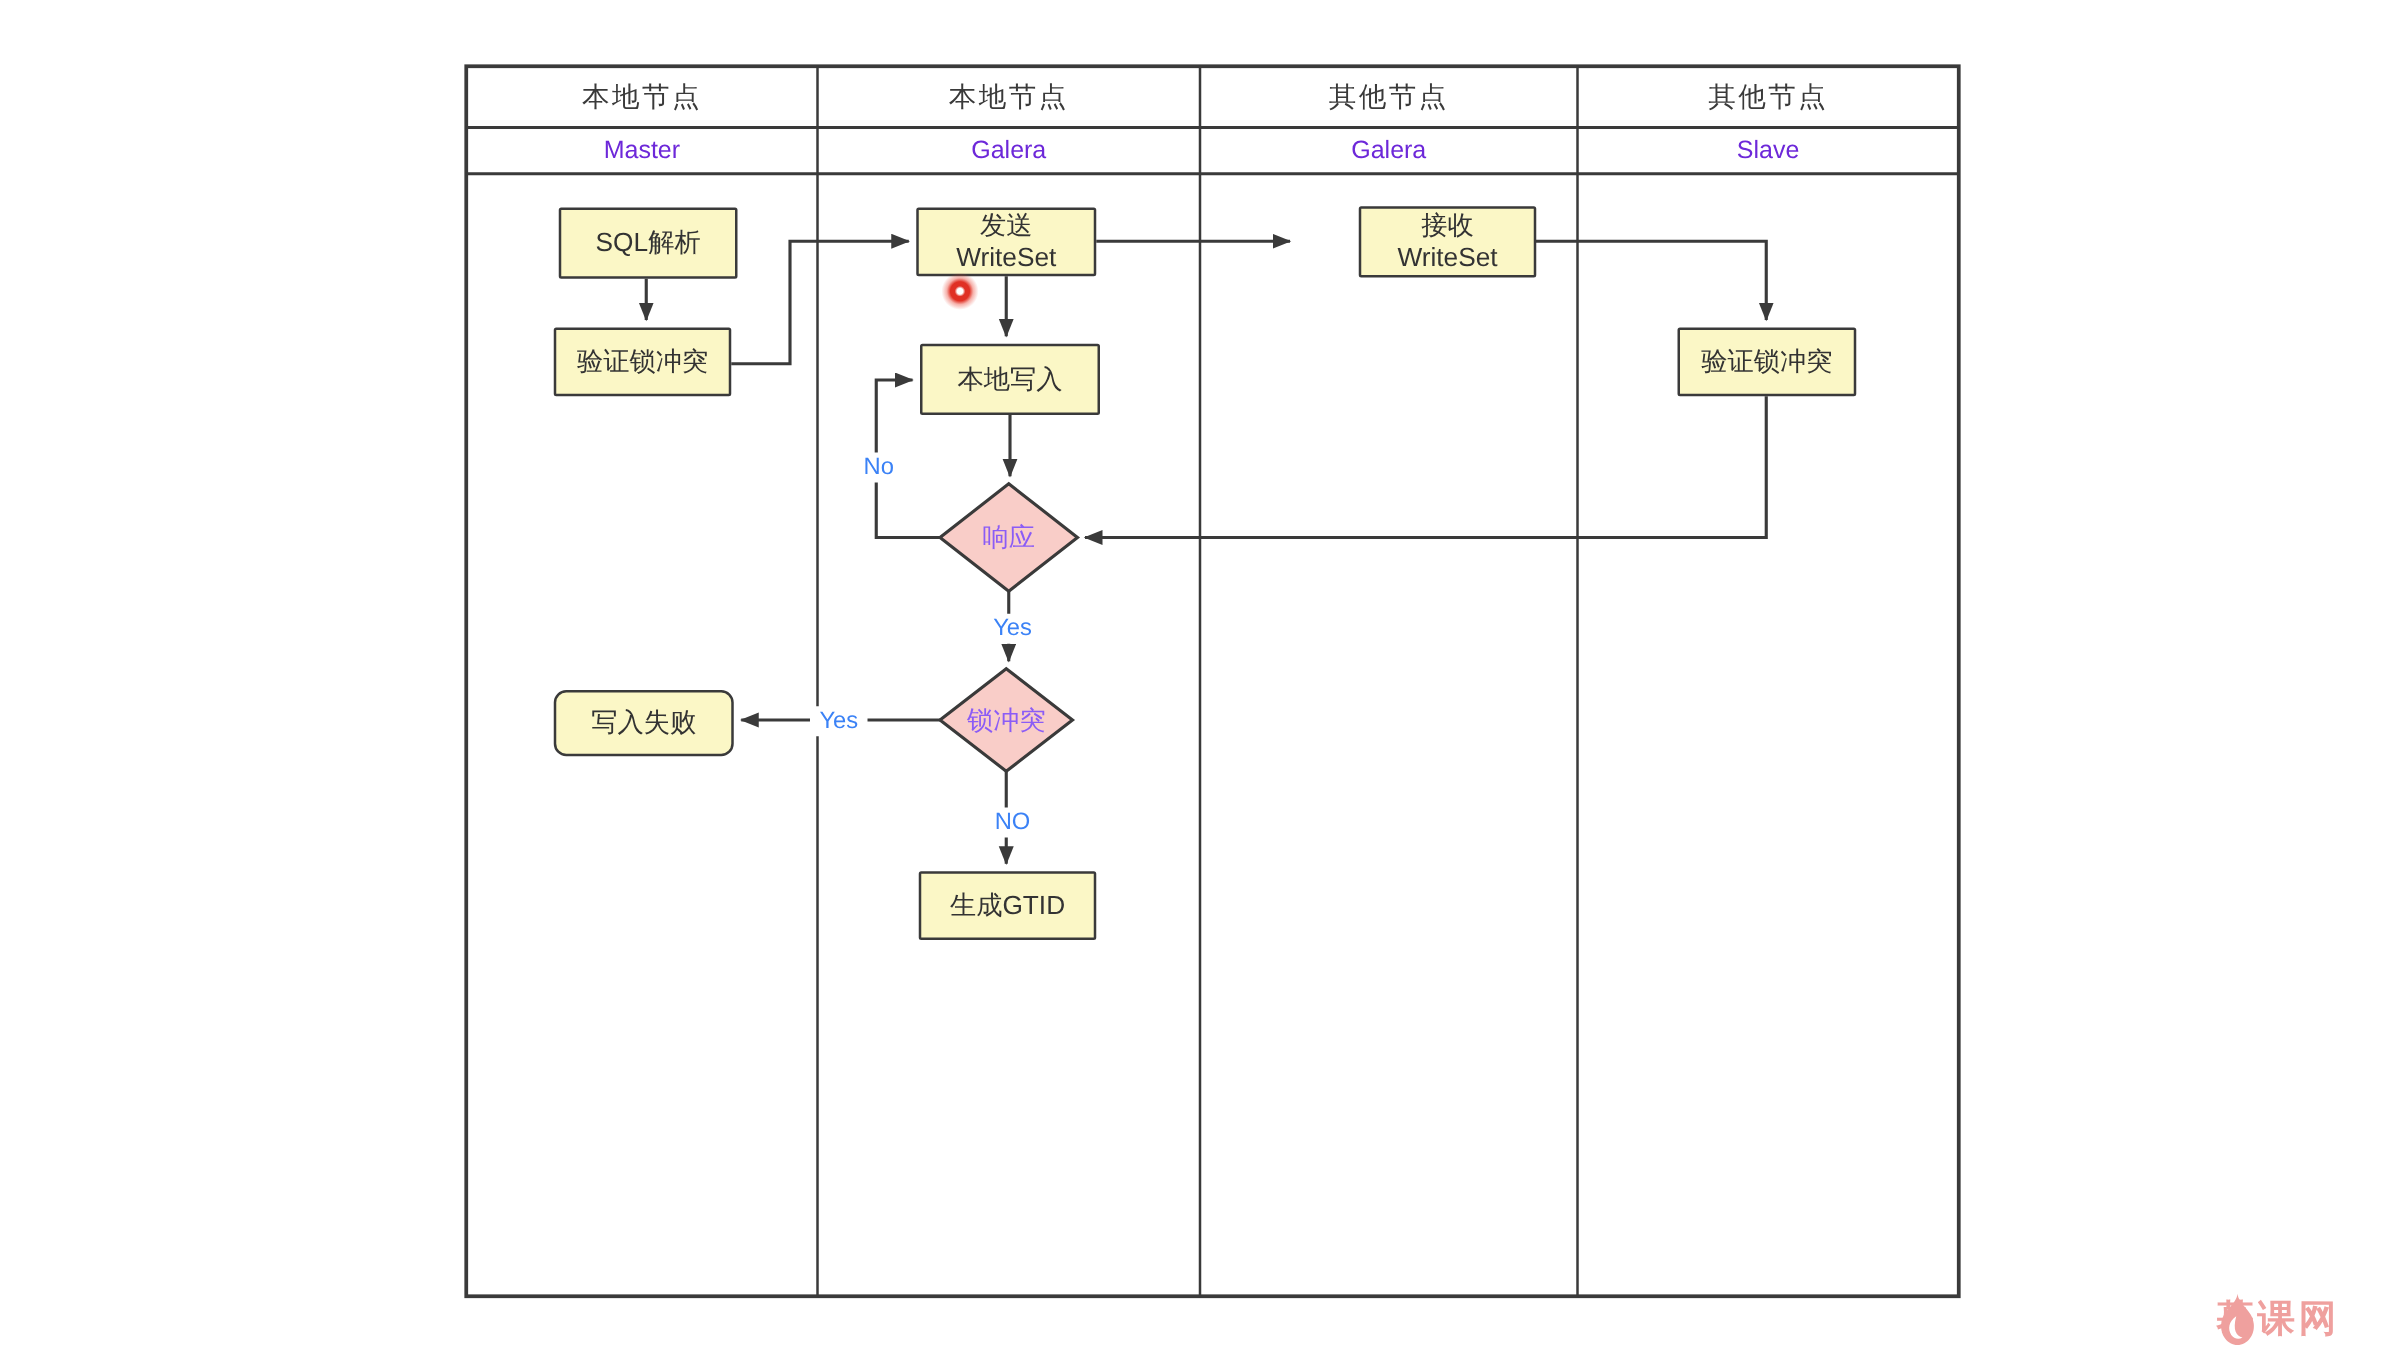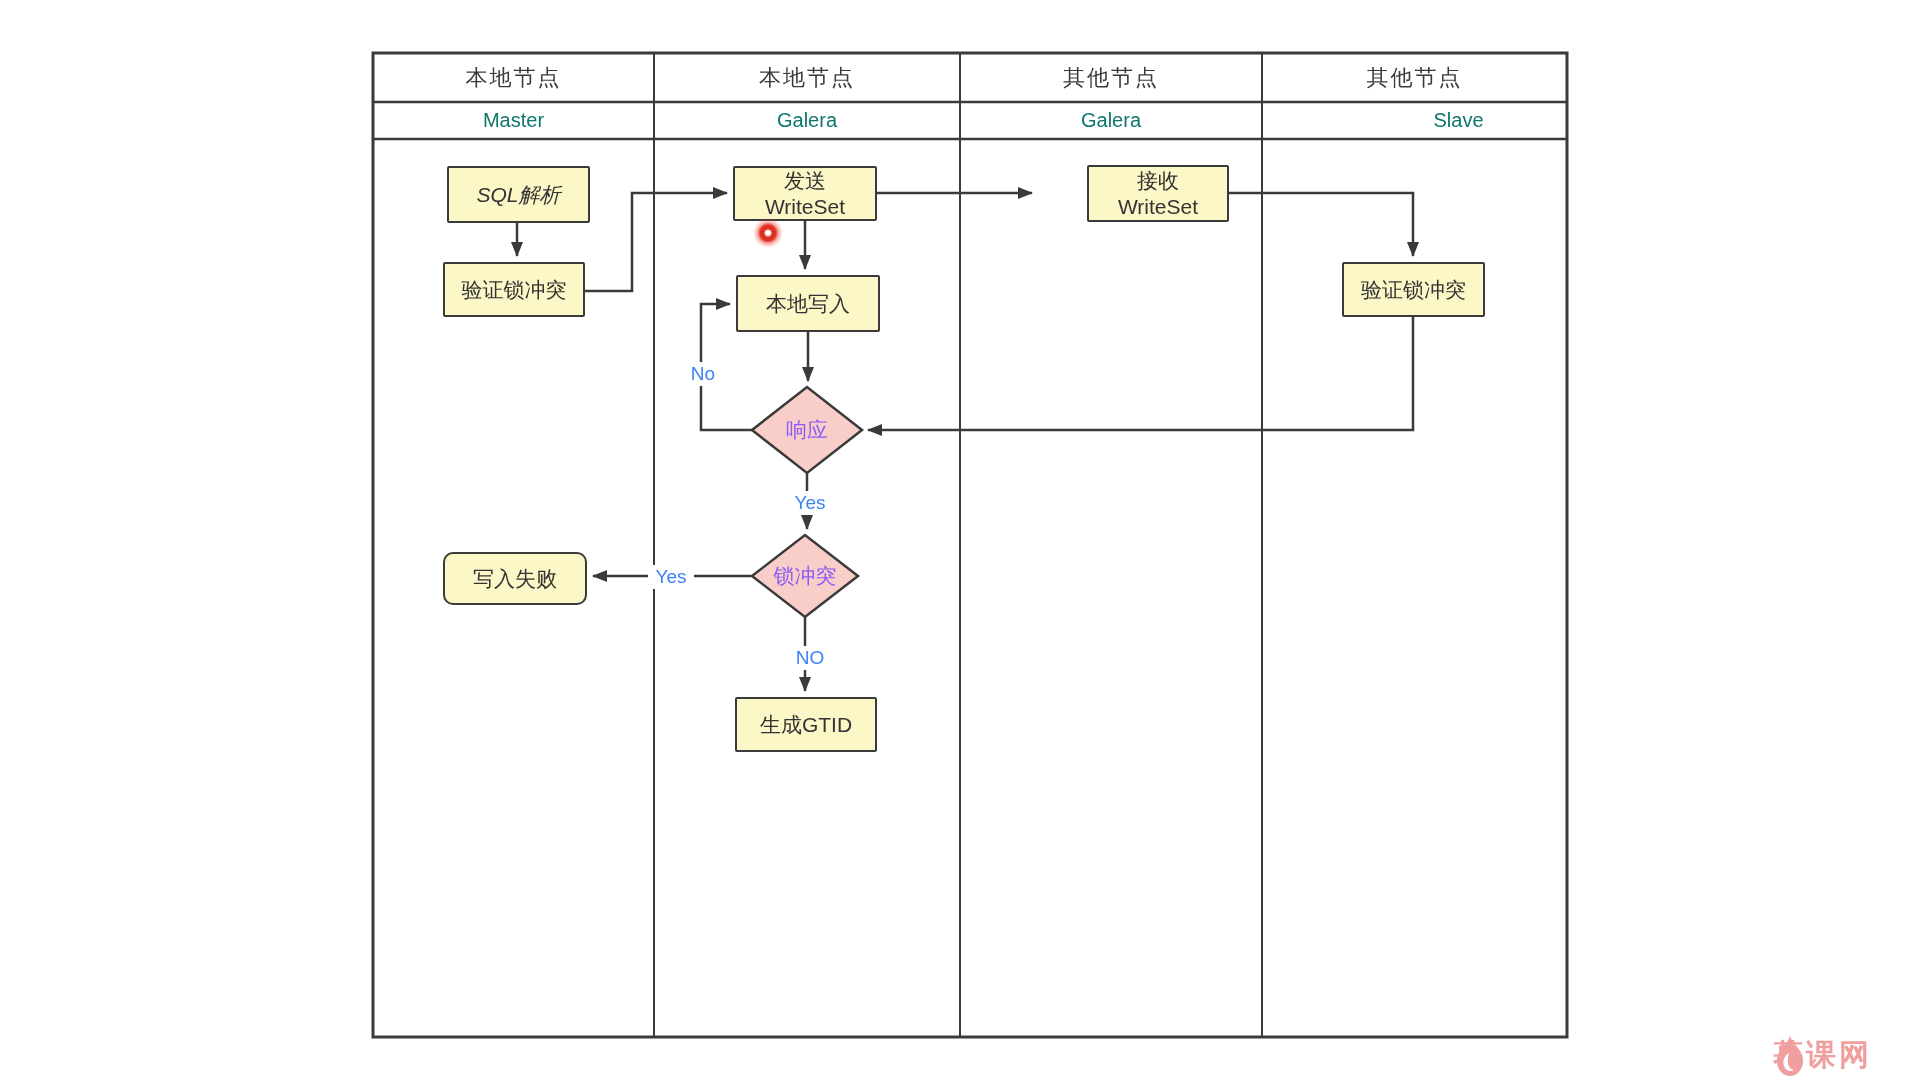--- a/index.html
+++ b/index.html
@@ -7,21 +7,21 @@
     position:relative;width:1920px;height:1080px;background:#ffffff;overflow:hidden;
     font-family:"Liberation Sans","DejaVu Sans",sans-serif;color:#333;
   }
   svg{position:absolute;left:0;top:0;}
   .lane-label{
     position:absolute;display:flex;align-items:center;justify-content:center;
     font-size:22px;color:#3a3a3a;letter-spacing:2px;
   }
   .lane-role{
     position:absolute;display:flex;align-items:center;justify-content:center;
-    font-size:20px;color:#0f766e;letter-spacing:0;
+    font-size:20px;color:#6d28d9;letter-spacing:0;
   }
   .node{
     position:absolute;display:flex;align-items:center;justify-content:center;
     background:#fbf7c6;border:2.5px solid #3a3a3a;border-radius:2px;
     font-size:21px;line-height:26px;color:#333;text-align:center;white-space:pre-line;
     box-sizing:border-box;
   }
   .diamond-label{
     position:absolute;display:flex;align-items:center;justify-content:center;
     font-size:21px;color:#8b5cf6;text-align:center;
@@ -83,23 +83,23 @@
   </svg>
 
   <div class="lane-label" style="left:373px;top:53px;width:281px;height:49px;">本地节点</div>
   <div class="lane-label" style="left:654px;top:53px;width:306px;height:49px;">本地节点</div>
   <div class="lane-label" style="left:960px;top:53px;width:302px;height:49px;">其他节点</div>
   <div class="lane-label" style="left:1262px;top:53px;width:305px;height:49px;">其他节点</div>
 
   <div class="lane-role" style="left:373px;top:102px;width:281px;height:37px;">Master</div>
   <div class="lane-role" style="left:654px;top:102px;width:306px;height:37px;">Galera</div>
   <div class="lane-role" style="left:960px;top:102px;width:302px;height:37px;">Galera</div>
-  <div class="lane-role" style="left:1262px;top:102px;width:305px;height:37px;padding-left:44px;">Slave</div>
+  <div class="lane-role" style="left:1262px;top:102px;width:305px;height:37px;">Slave</div>
 
-  <div class="node" style="left:447px;top:166px;width:143px;height:57px;font-style:italic;">SQL解析</div>
+  <div class="node" style="left:447px;top:166px;width:143px;height:57px;">SQL解析</div>
   <div class="node" style="left:443px;top:262px;width:142px;height:55px;">验证锁冲突</div>
   <div class="node" style="left:733px;top:166px;width:144px;height:55px;">发送
 WriteSet</div>
   <div class="node" style="left:736px;top:275px;width:144px;height:57px;">本地写入</div>
   <div class="node" style="left:443px;top:552px;width:144px;height:53px;border-radius:10px;">写入失败</div>
   <div class="node" style="left:735px;top:697px;width:142px;height:55px;">生成GTID</div>
   <div class="node" style="left:1087px;top:165px;width:142px;height:57px;">接收
 WriteSet</div>
   <div class="node" style="left:1342px;top:262px;width:143px;height:55px;">验证锁冲突</div>
 

